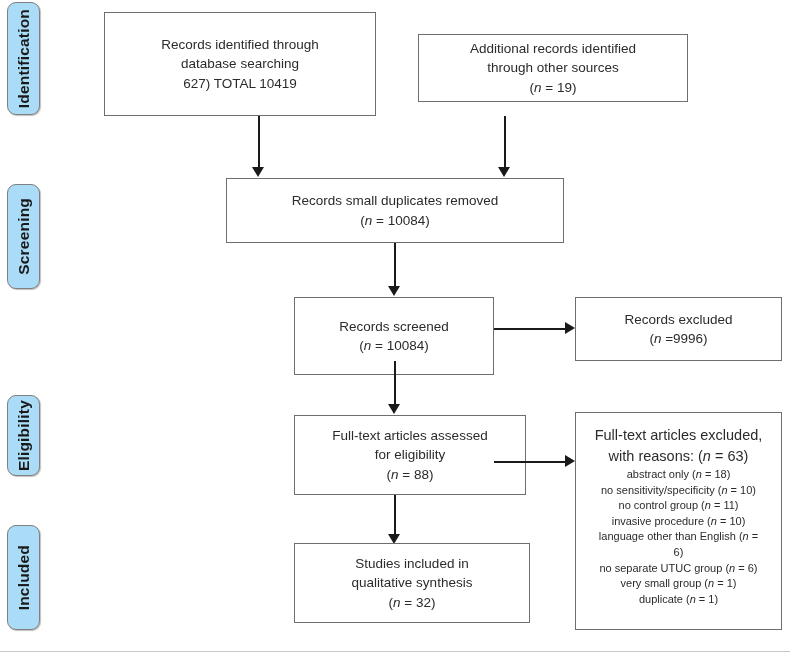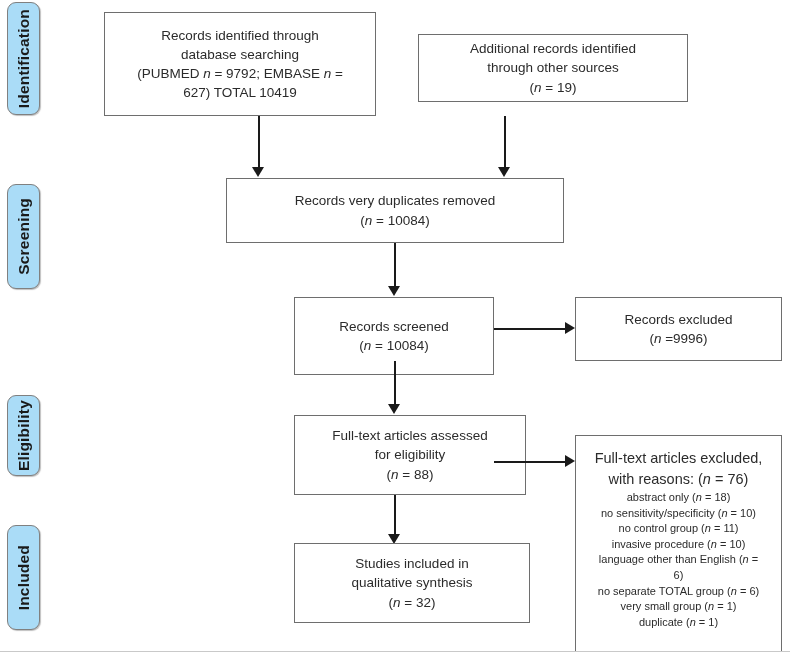--- a/index.html
+++ b/index.html
@@ -64,21 +64,20 @@
     line-height: 1.42;
     padding: 2px 6px;
   }
   .flow-box .line { display: block; width: 100%; }
   .flow-box i { font-style: italic; }
 
   
   .reasons-box {
     justify-content: flex-start;
     padding-top: 12px;
-    margin-top: 23px;
   }
   .reasons-box .head {
     font-size: 14.5px;
     line-height: 1.45;
   }
   .reasons-box .reason {
     font-size: 11px;
     line-height: 1.42;
   }
 
@@ -127,38 +126,37 @@
     <span class="stage-text">Eligibility</span>
   </div>
 
   <div class="stage-pill" style="left:7px; top:525px; width:33px; height:105px;">
     <span class="stage-text">Included</span>
   </div>
 
   <div class="flow-box" style="left:104px; top:12px; width:272px; height:104px;">
     <span class="line">Records identified through</span>
     <span class="line">database searching</span>
-    <span class="line"><span>(PUBMED </span><i>n</i><span> = 9792; EMBASE </span><i>n</i><span> =</span></span>
     <span class="line">627) TOTAL 10419</span>
   </div>
 
   <div class="flow-box" style="left:418px; top:34px; width:270px; height:68px;">
     <span class="line">Additional records identified</span>
     <span class="line">through other sources</span>
     <span class="line"><span>(</span><i>n</i><span> = 19)</span></span>
   </div>
 
   <div class="vline" style="left:258px; top:116px; height:52px;"></div>
   <div class="arrow-down" style="left:252px; top:167px;"></div>
 
   <div class="vline" style="left:504px; top:116px; height:52px;"></div>
   <div class="arrow-down" style="left:498px; top:167px;"></div>
 
   <div class="flow-box" style="left:226px; top:178px; width:338px; height:65px;">
-    <span class="line">Records very duplicates removed</span>
+    <span class="line">Records small duplicates removed</span>
     <span class="line"><span>(</span><i>n</i><span> = 10084)</span></span>
   </div>
 
   <div class="vline" style="left:394px; top:243px; height:44px;"></div>
   <div class="arrow-down" style="left:388px; top:286px;"></div>
 
   <div class="flow-box" style="left:294px; top:297px; width:200px; height:78px;">
     <span class="line">Records screened</span>
     <span class="line"><span>(</span><i>n</i><span> = 10084)</span></span>
   </div>
@@ -175,29 +173,29 @@
   <div class="arrow-down" style="left:388px; top:404px;"></div>
 
   <div class="flow-box" style="left:294px; top:415px; width:232px; height:80px;">
     <span class="line">Full-text articles assessed</span>
     <span class="line">for eligibility</span>
     <span class="line"><span>(</span><i>n</i><span> = 88)</span></span>
   </div>
 
   <div class="flow-box reasons-box" style="left:575px; top:412px; width:207px; height:218px;">
     <span class="line head">Full-text articles excluded,</span>
-    <span class="line head"><span>with reasons: (</span><i>n</i><span> = 76)</span></span>
+    <span class="line head"><span>with reasons: (</span><i>n</i><span> = 63)</span></span>
 
     <span class="line reason"><span>abstract only (</span><i>n</i><span> = 18)</span></span>
     <span class="line reason"><span>no sensitivity/specificity (</span><i>n</i><span> = 10)</span></span>
     <span class="line reason"><span>no control group (</span><i>n</i><span> = 11)</span></span>
     <span class="line reason"><span>invasive procedure (</span><i>n</i><span> = 10)</span></span>
     <span class="line reason"><span>language other than English (</span><i>n</i><span> =</span></span>
     <span class="line reason"><span>6)</span></span>
-    <span class="line reason"><span>no separate TOTAL group (</span><i>n</i><span> = 6)</span></span>
+    <span class="line reason"><span>no separate UTUC group (</span><i>n</i><span> = 6)</span></span>
     <span class="line reason"><span>very small group (</span><i>n</i><span> = 1)</span></span>
     <span class="line reason"><span>duplicate (</span><i>n</i><span> = 1)</span></span>
   </div>
 
   <div class="hline" style="left:494px; top:461px; width:72px;"></div>
   <div class="arrow-right" style="left:565px; top:455px;"></div>
 
   <div class="vline" style="left:394px; top:495px; height:40px;"></div>
   <div class="arrow-down" style="left:388px; top:534px;"></div>
 

